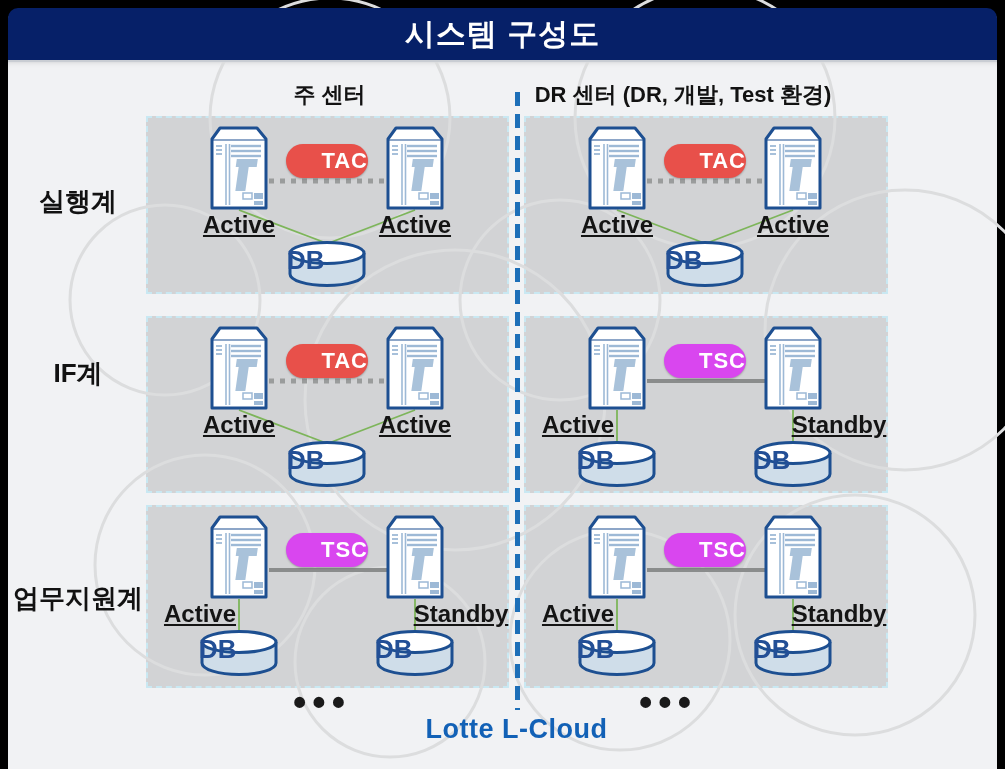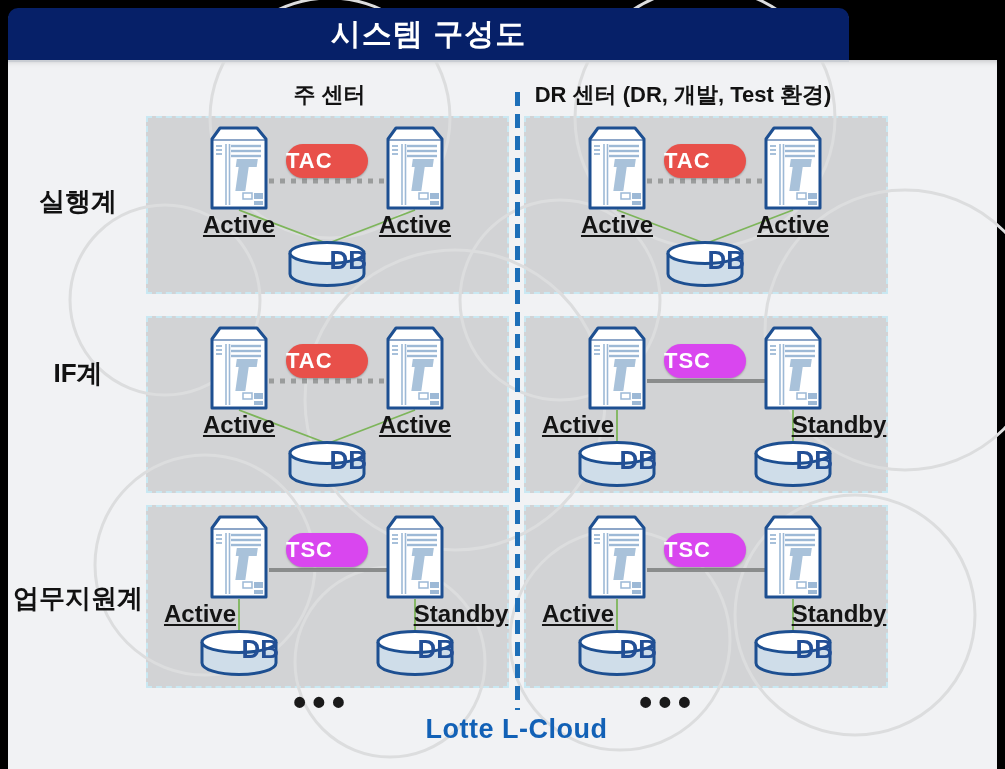--- a/index.html
+++ b/index.html
@@ -1,40 +1,40 @@
 <!DOCTYPE html>
 <html><head>
 <meta charset="utf-8">
 <style>
   html,body{margin:0;padding:0}
   body{width:1005px;height:769px;background:#000;position:relative;overflow:hidden;
        font-family:"Liberation Sans","DejaVu Sans",sans-serif;}
-  .titlebar{position:absolute;left:8px;top:8px;width:841px;height:52px;background:#062068;
+  .titlebar{position:absolute;left:8px;top:8px;width:989px;height:52px;background:#062068;
             border-radius:10px 10px 0 0;z-index:3;display:flex;align-items:center;justify-content:center;
             box-shadow:0 2px 0 #c9cdd3;}
   .title{color:#ffffff;font-size:30px;font-weight:bold;letter-spacing:1px;}
   .canvas{position:absolute;left:8px;top:60px;width:989px;height:709px;background:#f1f2f4;
           box-shadow:inset 0 6px 7px -6px rgba(0,0,0,.28);}
   .clouds{position:absolute;left:0;top:0;z-index:1;pointer-events:none;}
   .colhead{position:absolute;top:80px;font-size:22px;font-weight:bold;color:#121212;
            text-align:center;z-index:2;}
   .rowlabel{position:absolute;left:8px;width:140px;text-align:center;font-size:26px;
             font-weight:bold;color:#121212;z-index:2;}
   .divider{position:absolute;left:515px;top:92px;width:5px;height:618px;z-index:2;
            background:repeating-linear-gradient(to bottom,#1d6fb8 0 14px,rgba(0,0,0,0) 14px 22px);}
   .cell{position:absolute;background:#d2d3d5;border:2px dashed #c9e8f2;box-sizing:border-box;}
   .art{position:absolute;left:0;top:0;z-index:2;}
   .oval{position:absolute;left:138px;top:26px;width:82px;height:34px;border-radius:17px;
-        color:#fff;font-weight:bold;font-size:22px;text-align:left;line-height:34px;z-index:2;
+        color:#fff;font-weight:bold;font-size:22px;text-align:right;line-height:34px;z-index:2;
         letter-spacing:1px;box-shadow:0 1px 2px rgba(0,0,0,.25);}
   .tac{background:#e8504a;}
   .tsc{background:#d946ef;}
   .state{position:absolute;font-size:24px;font-weight:bold;color:#141414;text-align:center;
          z-index:2;line-height:27px;text-decoration:underline;}
-  .dbl{position:absolute;width:80px;text-align:right;font-size:26px;font-weight:bold;
+  .dbl{position:absolute;width:80px;text-align:left;font-size:26px;font-weight:bold;
        color:#234f96;z-index:2;}
   .ln-dot{stroke:#9a9c9c;stroke-width:5;stroke-dasharray:5 6;}
   .ln-solid{stroke:#8a8c8c;stroke-width:4;}
   .ln-green{stroke:#7db55a;stroke-width:1.8;}
   .dots{position:absolute;top:682px;width:120px;height:40px;line-height:40px;text-align:center;
         font-size:38px;font-weight:bold;color:#1a1a1a;letter-spacing:6px;z-index:2;}
   .brand{position:absolute;left:14px;top:714px;width:1005px;text-align:center;font-size:27px;
          font-weight:bold;color:#1261b6;z-index:2;letter-spacing:0.5px;}
   .cloud-circle{fill:none;stroke:#dcddde;stroke-width:3;}
 </style>

